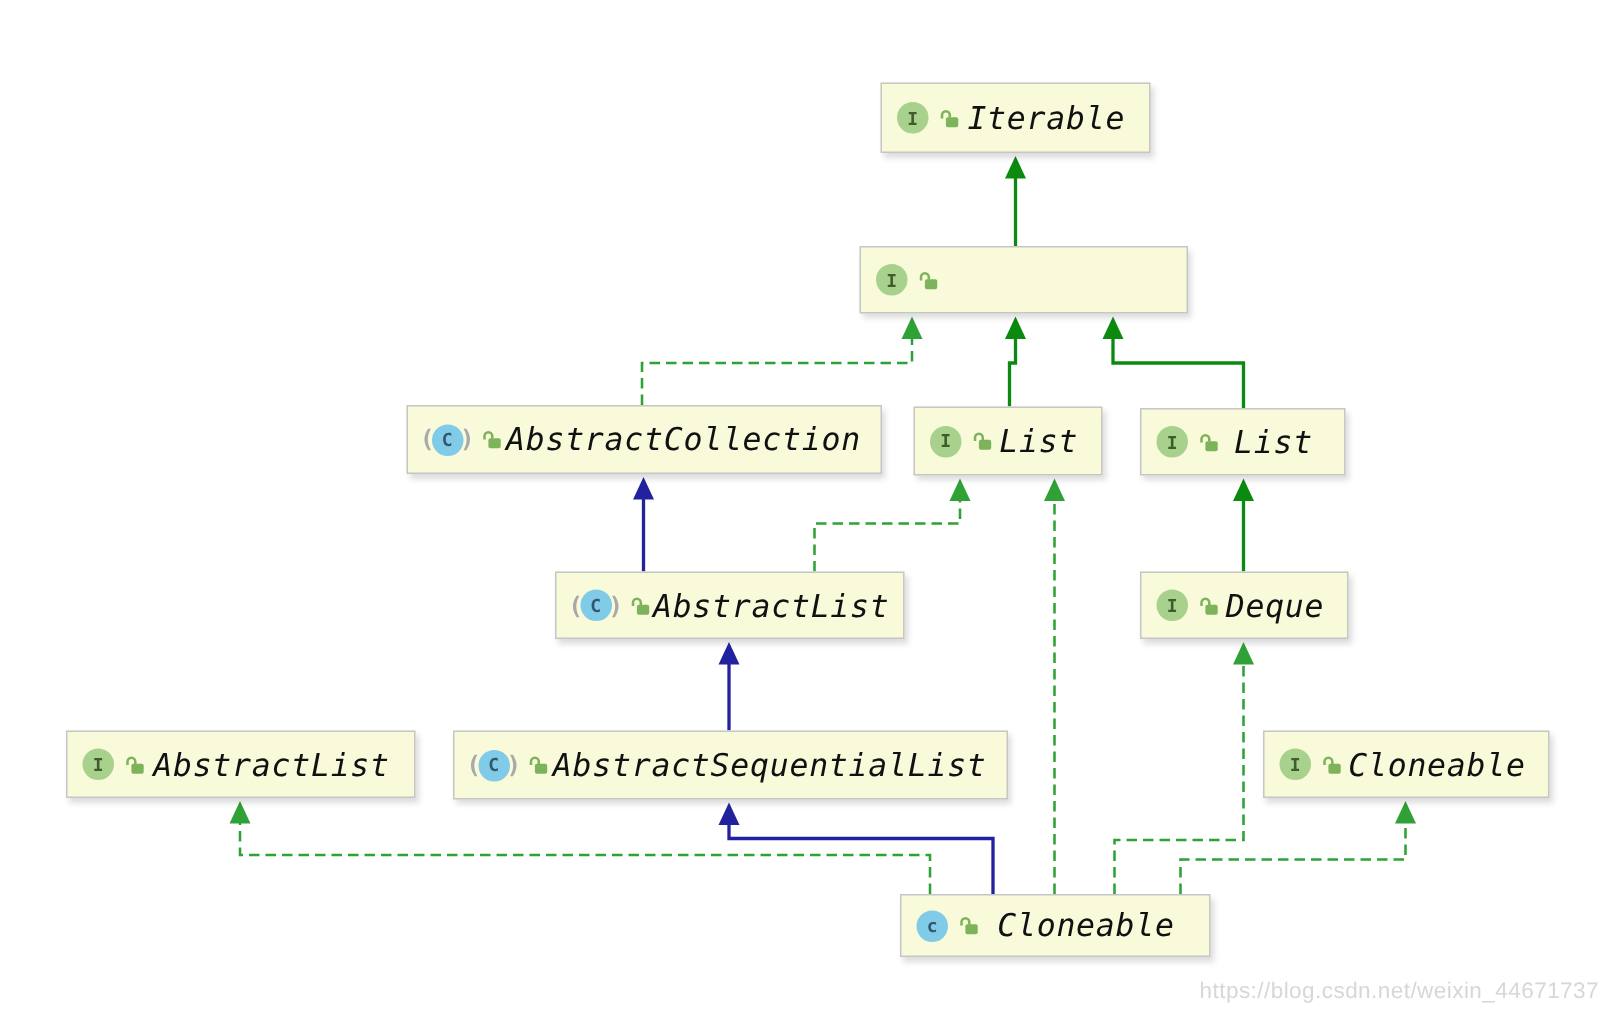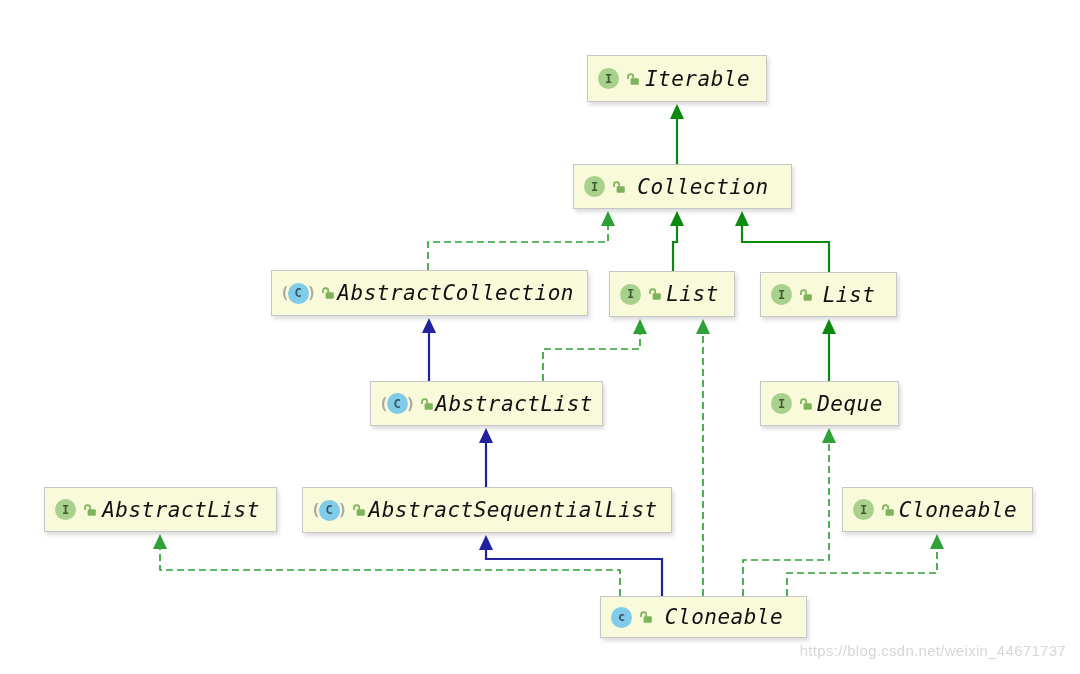--- a/index.html
+++ b/index.html
@@ -61,21 +61,21 @@
     font-size: 12px;
     font-weight: bold;
     line-height: 1;
   }
   .circle.iface { background: #a9d18e; color: #3d5d2a; }
   .circle.cls   { background: #7fcbe8; color: #33566b; }
   .lock { display: inline-flex; }
   .watermark {
     position: absolute;
     right: 14px;
-    bottom: 15px;
+    bottom: 5px;
     font-family: "Liberation Sans", "DejaVu Sans", sans-serif;
     font-size: 15px;
     color: rgba(186, 180, 174, 0.55);
     letter-spacing: 0.3px;
   }
 </style>
 </head>
 <body>
 
 <div class="stage">
@@ -153,21 +153,20 @@
           <span class="badge">
             <span class="circle iface">I</span>
           </span>
           <span class="lock">
             <svg width="16" height="16" viewBox="0 0 16 16">
               <path d="M3 8 v-2.2 a2.6 2.6 0 0 1 5.2 0 v1.6" fill="none" stroke="#7db35a" stroke-width="1.7"></path>
               <rect x="5.6" y="7.2" width="8.2" height="6.6" rx="1.3" fill="#7db35a"></rect>
             </svg>
           </span>
         </span>
-        <span class="nlabel">Collection</span>
       </div>
       <div class="node" style="left: 271px; top: 270px; width: 317px; height: 46px;">
         <span class="icon-group">
           <span class="badge">
             <span class="paren">(</span>
             <span class="circle cls">C</span>
             <span class="paren">)</span>
           </span>
           <span class="lock">
             <svg width="16" height="16" viewBox="0 0 16 16">

